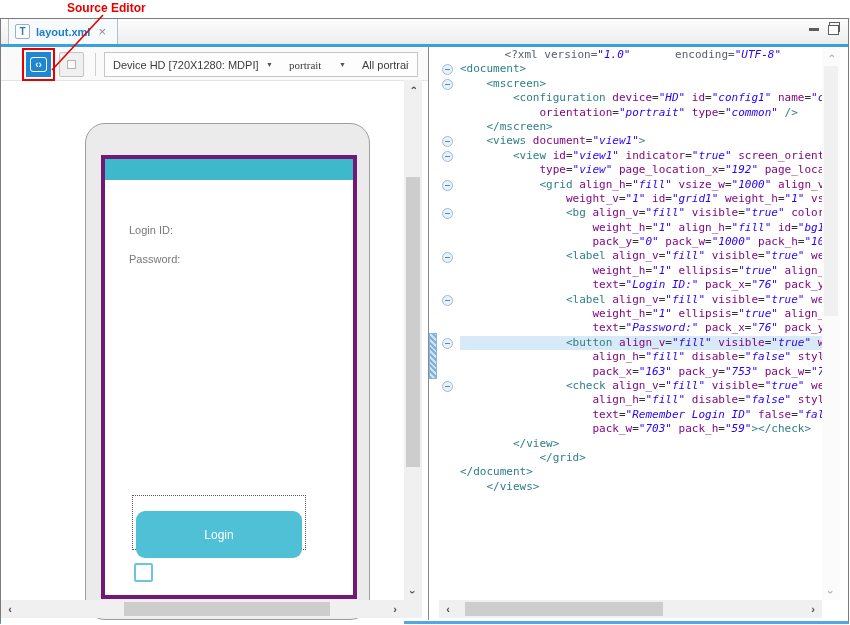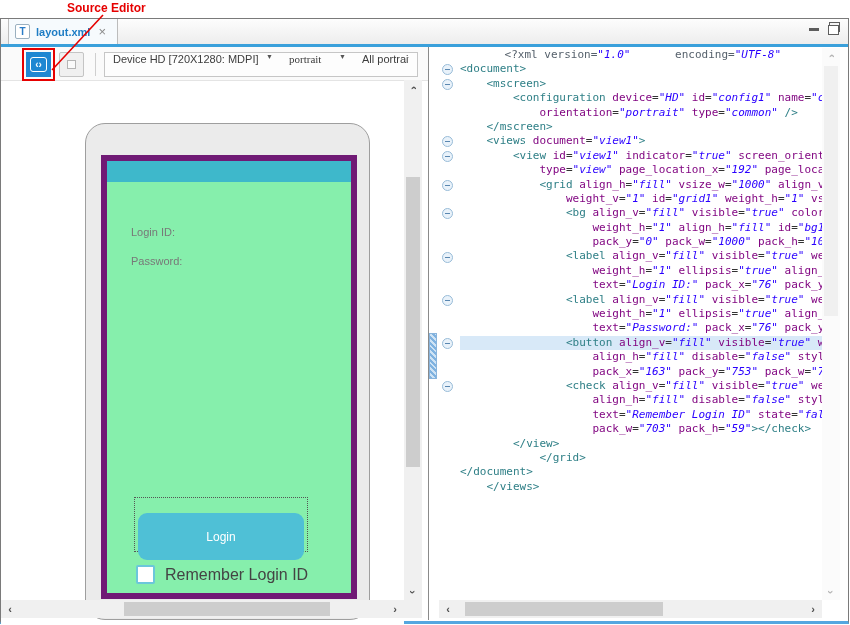--- a/index.html
+++ b/index.html
@@ -48,33 +48,33 @@
   .src-btn { position:absolute; left:25px; top:5px; width:25px; height:25px; background:#1f87d2;
              outline:2px solid #e60000; outline-offset:2px; display:flex; align-items:center; justify-content:center; }
   .src-btn .frame { width:17px; height:15px; border:1px solid #fff; border-radius:3px;
                     color:#fff; font-size:10px; line-height:13px; text-align:center;
                     letter-spacing:0px; font-weight:bold; }
   .design-btn { position:absolute; left:58px; top:5px; width:25px; height:25px; background:#f0f0f0;
                 border:1px solid #c4c4c4; border-radius:2px; display:flex; align-items:center; justify-content:center; }
   .design-btn .sq { width:9px; height:9px; border:1px solid #b5b5b5; background:#fafafa; }
   .tb-sep { position:absolute; left:94px; top:6px; width:1px; height:23px; background:#cfcfcf; }
   .dropdown { position:absolute; top:5px; height:25px; border:1px solid #c6c6c6; background:#fdfdfd;
-              display:flex; align-items:flex-start; font-size:11px; color:#3c3c3c; padding:0 8px; }
+              display:flex; align-items:center; font-size:11px; color:#3c3c3c; padding:0 8px; }
   .dd-device { left:103px; width:178px; }
   .dd-orient { left:280px; width:74px; border-left:none;font-family:Liberation Serif, serif; }
   .dd-locale { left:353px; width:64px; border-left:none; justify-content:center; }
   .dd-label { flex:1; white-space:nowrap; overflow:hidden; }
   .dd-arrow { font-size:7px; color:#555; margin-left:6px; }
 
   
   .canvas { position:absolute; left:0; top:35px; width:403px; height:546px; background:#fff; overflow:hidden; }
   .phone { position:absolute; left:84px; top:41px; width:285px; height:497px; background:#ebebeb;
            border:1px solid #9e9e9e; border-radius:20px; }
-  .screen { position:absolute; left:15px; top:31px; width:256px; height:444px; background:#86efac;
-            border:6px solid #701a75; }
+  .screen { position:absolute; left:15px; top:31px; width:256px; height:444px; background:#ffffff;
+            border:4px solid #701a75; }
   .screen-header { position:absolute; left:0; top:0; width:100%; height:21px; background:#3eb8cb; }
   .lbl { position:absolute; left:24px; font-size:11px; color:#787878; }
   .lbl-login { top:65px; }
   .lbl-pass  { top:94px; }
   .login-sel { position:absolute; left:27px; top:336px; width:174px; height:55px;
                border:1px dotted #555; padding:3px; }
   .login-btn { width:100%; height:100%; background:#4fc0d6; border-radius:9px; color:#fff;
                font-size:12px; display:flex; align-items:center; justify-content:center;margin-top:12px; }
   .check-row { position:absolute; left:29px; top:404px; display:flex; align-items:center; gap:10px; }
   .cb-box { width:19px; height:19px; border:2px solid #6cc6db; border-radius:2px; background:#fff; }
@@ -170,21 +170,20 @@
           <div class="phone">
             <div class="screen">
               <div class="screen-header"></div>
               <div class="lbl lbl-login">Login ID:</div>
               <div class="lbl lbl-pass">Password:</div>
               <div class="login-sel">
                 <div class="login-btn">Login</div>
               </div>
               <div class="check-row">
                 <span class="cb-box"></span>
-                <span class="cb-label">Remember Login ID</span>
               </div>
             </div>
           </div>
         </div>
 
         <div class="sb sb-v-left">
           <div class="sb-arrow rot-up" style="top:0;">›</div>
           <div class="sb-thumb thumb-v-left"></div>
           <div class="sb-arrow rot-down" style="bottom:0;">›</div>
         </div>
@@ -232,21 +231,21 @@
               <div class="code-line"><span class="tk-a">                    weight_h</span><span class="tk-n">=</span><span class="tk-v">"1"</span><span class="tk-a"> ellipsis</span><span class="tk-n">=</span><span class="tk-v">"true"</span><span class="tk-a"> align_</span></div>
               <div class="code-line"><span class="tk-a">                    text</span><span class="tk-n">=</span><span class="tk-v">"Login ID:"</span><span class="tk-a"> pack_x</span><span class="tk-n">=</span><span class="tk-v">"76"</span><span class="tk-a"> pack_y</span></div>
               <div class="code-line"><span class="tk-t">                &lt;label</span><span class="tk-a"> align_v</span><span class="tk-n">=</span><span class="tk-v">"fill"</span><span class="tk-a"> visible</span><span class="tk-n">=</span><span class="tk-v">"true"</span><span class="tk-a"> we</span></div>
               <div class="code-line"><span class="tk-a">                    weight_h</span><span class="tk-n">=</span><span class="tk-v">"1"</span><span class="tk-a"> ellipsis</span><span class="tk-n">=</span><span class="tk-v">"true"</span><span class="tk-a"> align_</span></div>
               <div class="code-line"><span class="tk-a">                    text</span><span class="tk-n">=</span><span class="tk-v">"Password:"</span><span class="tk-a"> pack_x</span><span class="tk-n">=</span><span class="tk-v">"76"</span><span class="tk-a"> pack_y</span></div>
               <div class="code-line hl"><span class="tk-t">                &lt;button</span><span class="tk-a"> align_v</span><span class="tk-n">=</span><span class="tk-v">"fill"</span><span class="tk-a"> visible</span><span class="tk-n">=</span><span class="tk-v">"true"</span><span class="tk-a"> w</span></div>
               <div class="code-line"><span class="tk-a">                    align_h</span><span class="tk-n">=</span><span class="tk-v">"fill"</span><span class="tk-a"> disable</span><span class="tk-n">=</span><span class="tk-v">"false"</span><span class="tk-a"> styl</span></div>
               <div class="code-line"><span class="tk-a">                    pack_x</span><span class="tk-n">=</span><span class="tk-v">"163"</span><span class="tk-a"> pack_y</span><span class="tk-n">=</span><span class="tk-v">"753"</span><span class="tk-a"> pack_w</span><span class="tk-n">=</span><span class="tk-v">"7</span></div>
               <div class="code-line"><span class="tk-t">                &lt;check</span><span class="tk-a"> align_v</span><span class="tk-n">=</span><span class="tk-v">"fill"</span><span class="tk-a"> visible</span><span class="tk-n">=</span><span class="tk-v">"true"</span><span class="tk-a"> we</span></div>
               <div class="code-line"><span class="tk-a">                    align_h</span><span class="tk-n">=</span><span class="tk-v">"fill"</span><span class="tk-a"> disable</span><span class="tk-n">=</span><span class="tk-v">"false"</span><span class="tk-a"> styl</span></div>
-              <div class="code-line"><span class="tk-a">                    text</span><span class="tk-n">=</span><span class="tk-v">"Remember Login ID"</span><span class="tk-a"> state</span><span class="tk-n">=</span><span class="tk-v">"fal</span></div>
+              <div class="code-line"><span class="tk-a">                    text</span><span class="tk-n">=</span><span class="tk-v">"Remember Login ID"</span><span class="tk-a"> false</span><span class="tk-n">=</span><span class="tk-v">"fal</span></div>
               <div class="code-line"><span class="tk-a">                    pack_w</span><span class="tk-n">=</span><span class="tk-v">"703"</span><span class="tk-a"> pack_h</span><span class="tk-n">=</span><span class="tk-v">"59"</span><span class="tk-t">&gt;&lt;/check&gt;</span></div>
               <div class="code-line"><span class="tk-t">        &lt;/view&gt;</span></div>
               <div class="code-line"><span class="tk-t">            &lt;/grid&gt;</span></div>
               <div class="code-line"><span class="tk-t">&lt;/document&gt;</span></div>
               <div class="code-line"><span class="tk-t">    &lt;/views&gt;</span></div>
             </div>
         </div>
 
         <div class="sb sb-v-right">
           <div class="sb-arrow light rot-up" style="top:0;">›</div>

